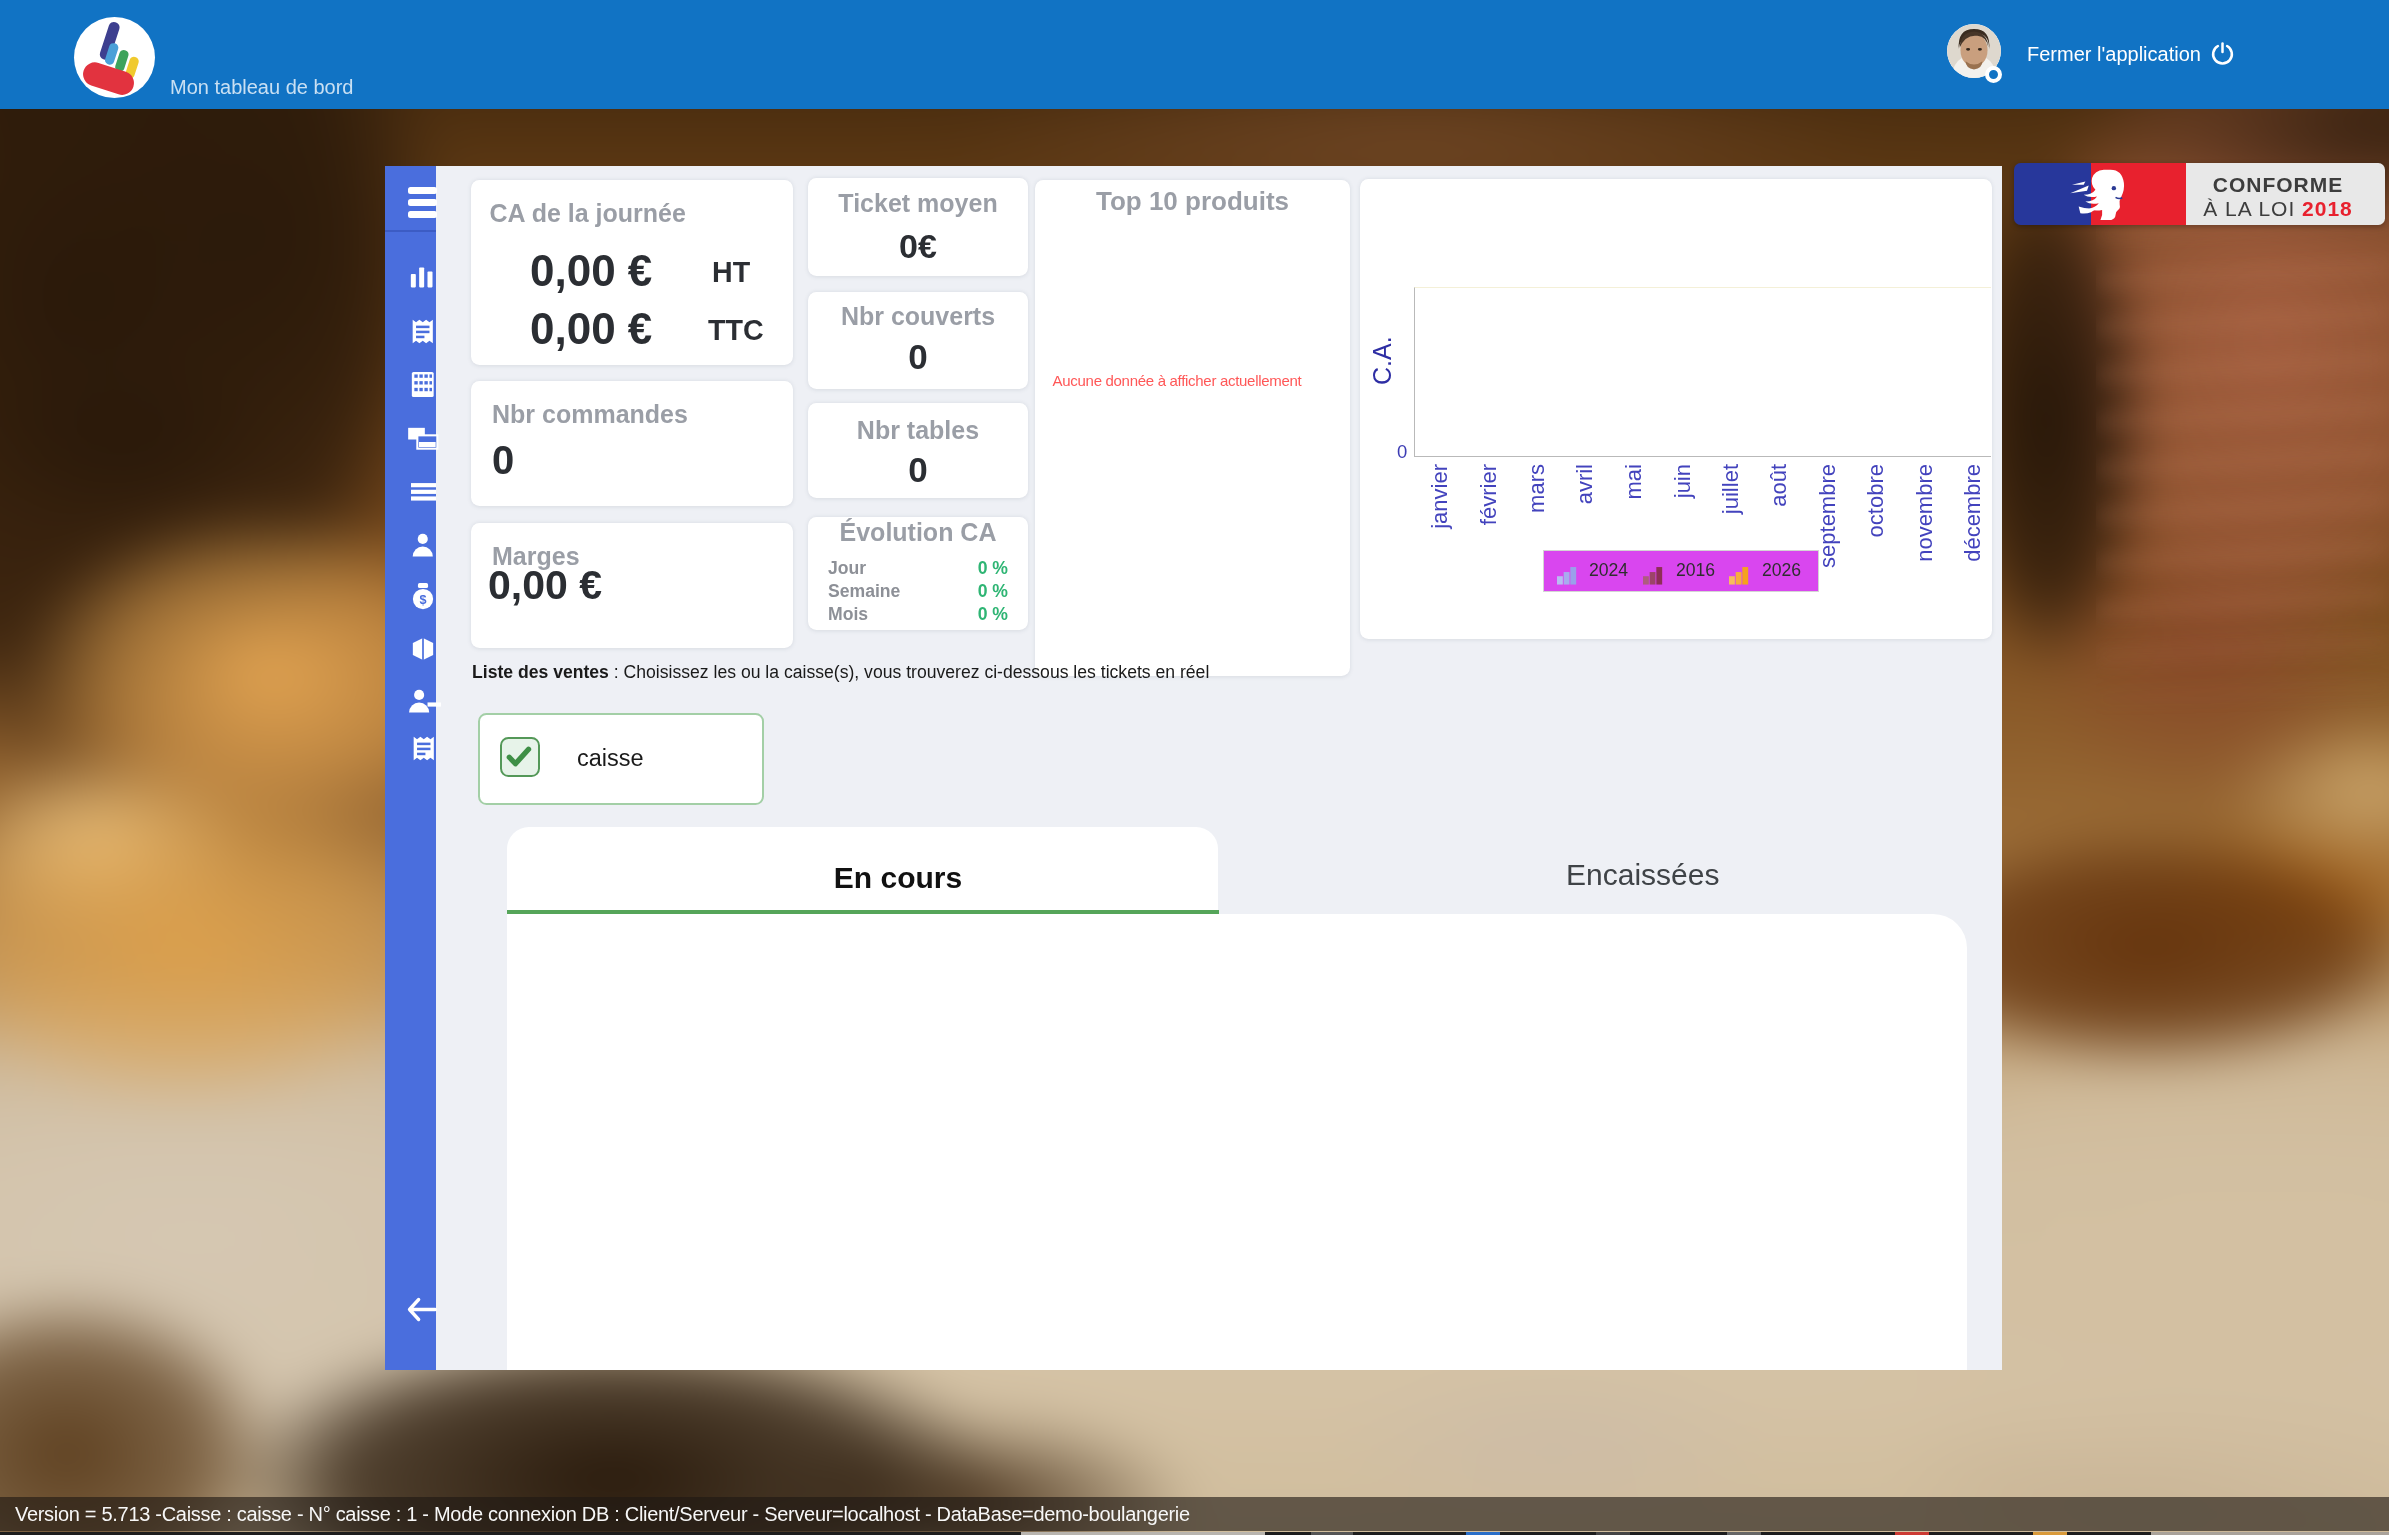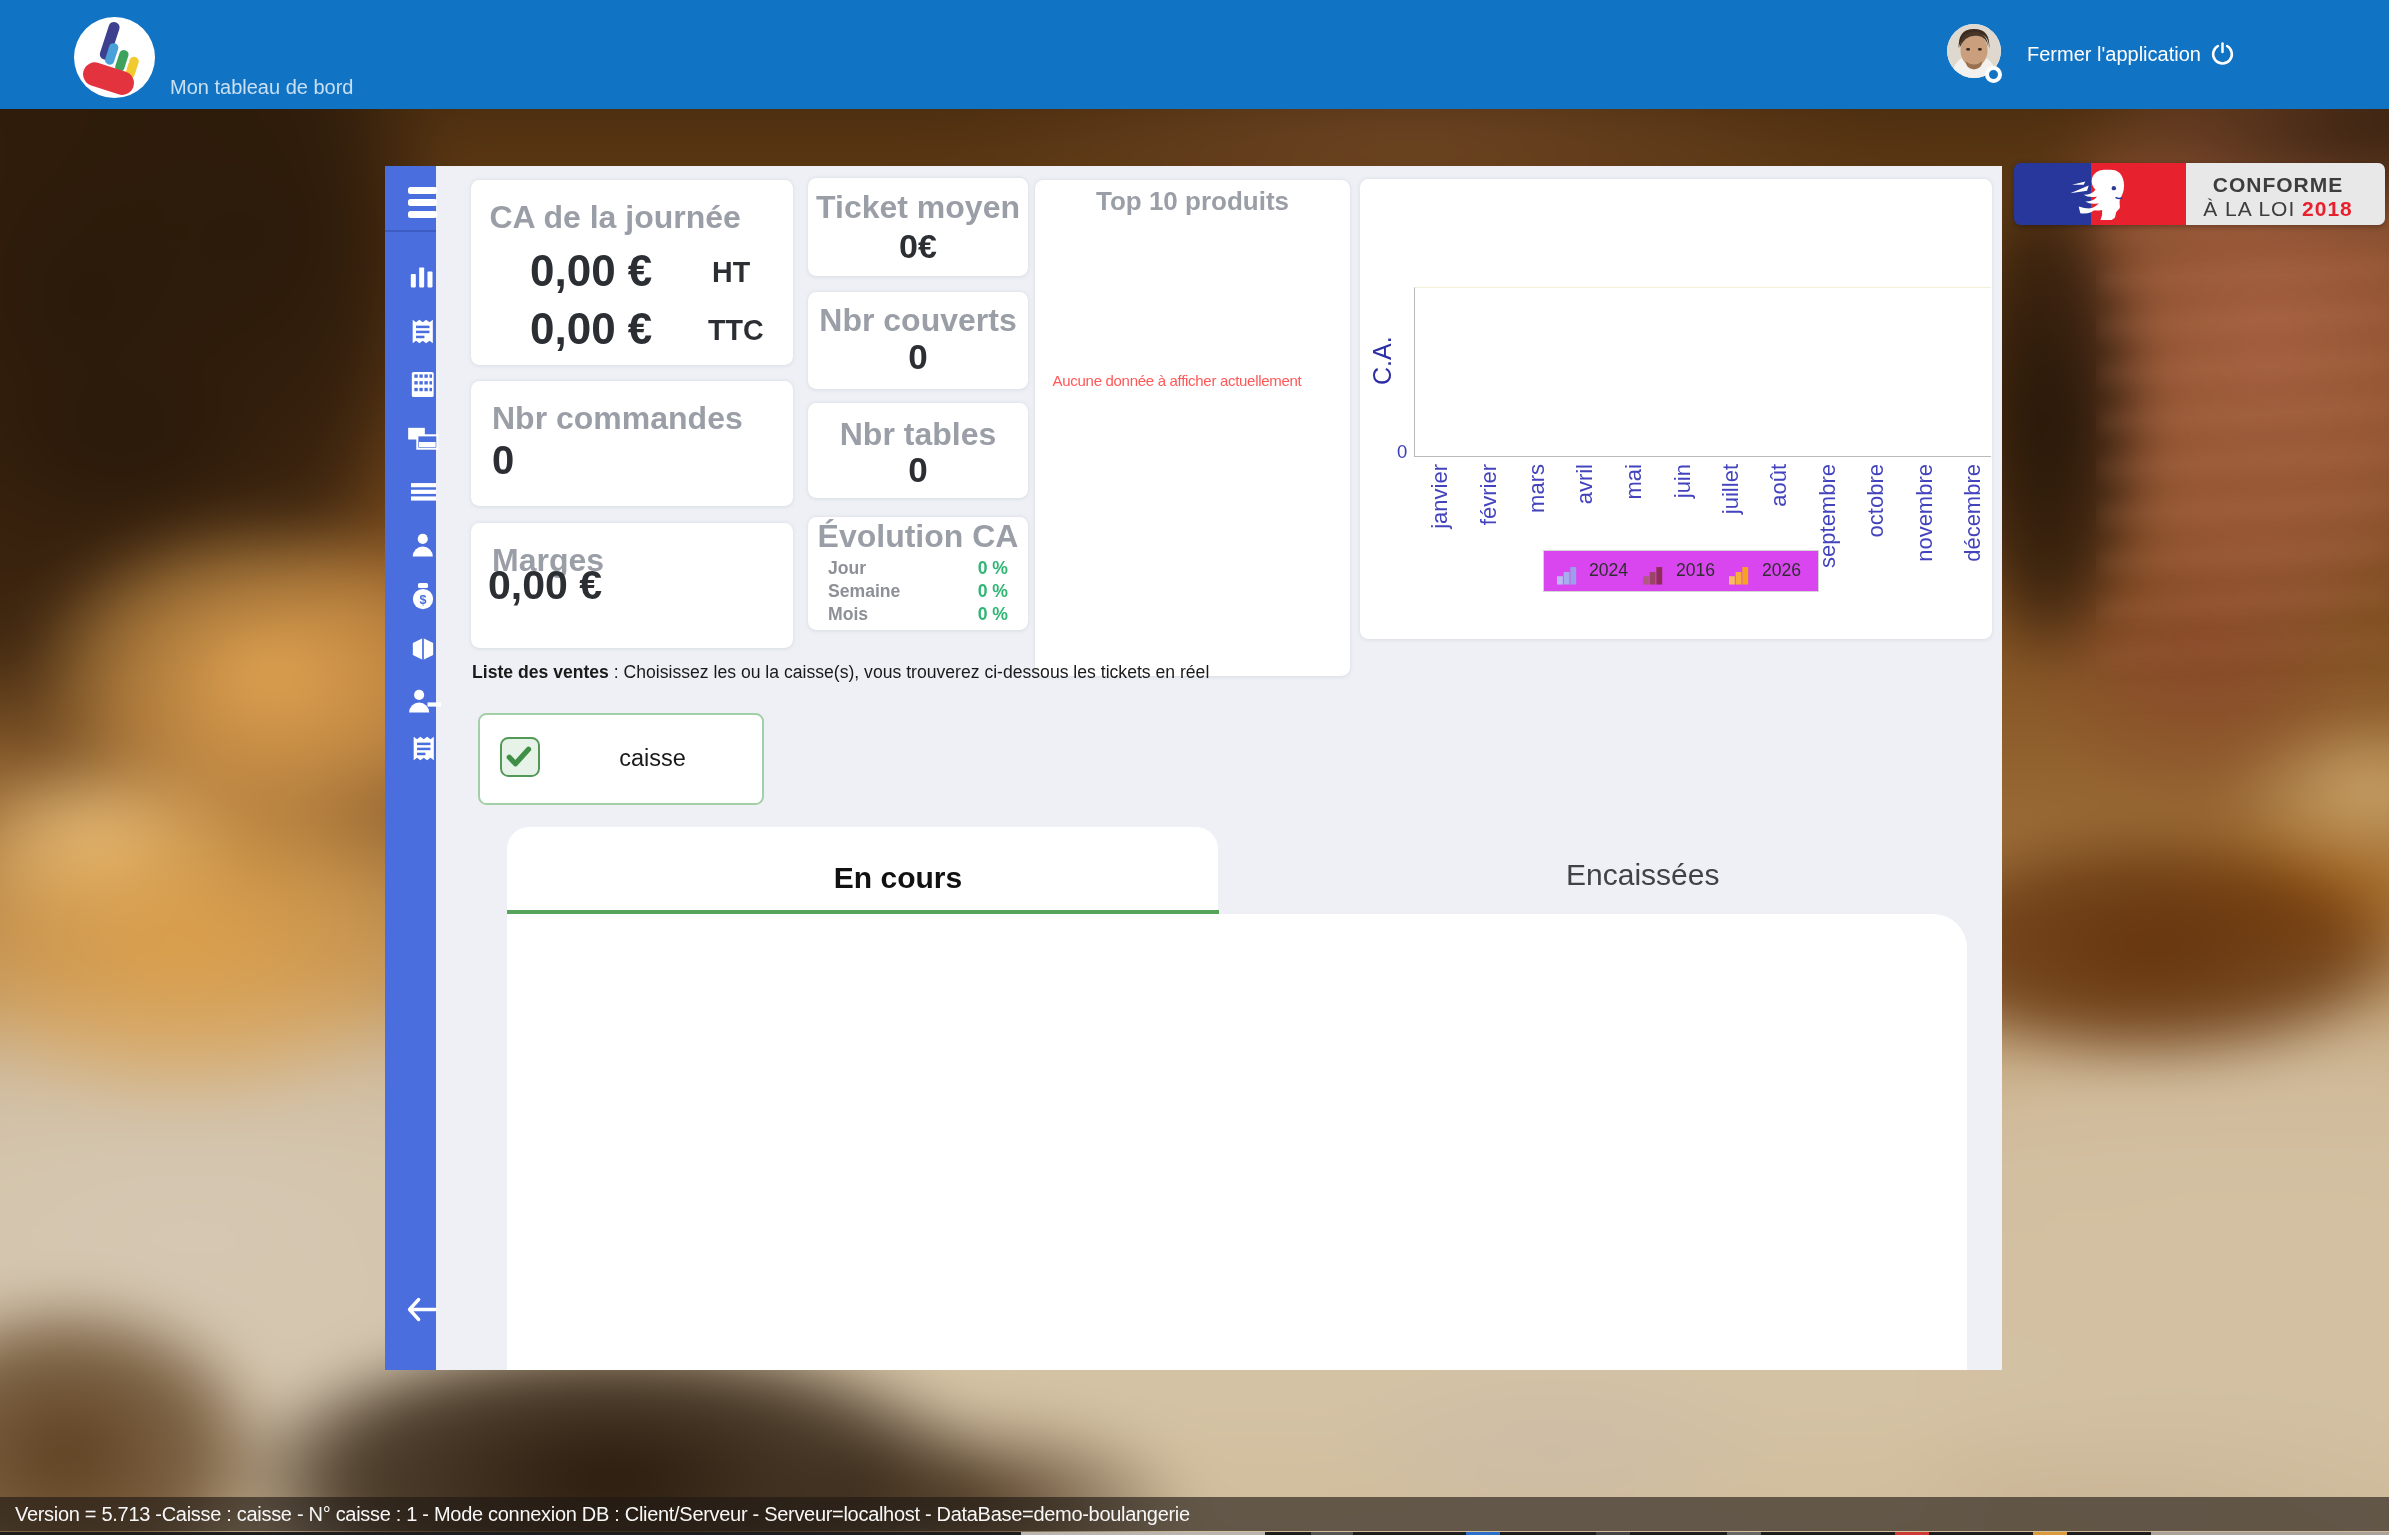--- a/index.html
+++ b/index.html
@@ -64,21 +64,21 @@
   #conf .t2 { position:absolute; left:180px; top:34px; width:168px; text-align:center; font-size:21px; color:#3d3d3d; letter-spacing:1px; }
   #conf .t2 b { color:#e8212e; }
 
   
   #panel { position:absolute; left:385px; top:166px; width:1617px; height:1204px; }
   #sidebar { position:absolute; left:0; top:0; width:51px; height:1204px; background:#4a6edd; }
   #sbtop { position:absolute; left:0; top:0; width:51px; height:66px; background:#4a6edd; border-bottom:2.5px solid #3c5cc4; }
   #content { position:absolute; left:51px; top:0; width:1566px; height:1204px; background:#eef0f5; }
 
   .card { position:absolute; background:#fff; border-radius:8.4px; box-shadow:0 0.8px 4.2px rgba(60,70,90,.12); }
-  .ctitle { font-weight:bold; color:#9a9ea6; font-size:32px; }
+  .ctitle { font-weight:bold; color:#9a9ea6; font-size:25px; }
   .cnum { font-weight:bold; color:#2b2e33; }
   .green { color:#2fb574; }
 
   .vlabel { position:absolute; width:109px; text-align:right; transform:rotate(-90deg); transform-origin:left top; color:#4343bd; font-size:22px; white-space:nowrap; line-height:22px; }
 </style>
 </head>
 <body>
 <div id="bgwrap">
     <div id="bg"></div>
 <div id="brick" style="position:absolute;left:2096px;top:181px;width:293px;height:538px;background:repeating-linear-gradient(177deg,#c0806038 0 11.8px,#00000000 11.8px 47px);filter:blur(9.2px);-webkit-mask-image:linear-gradient(180deg,transparent 0,#000 18%,#000 80%,transparent 100%);"></div>
@@ -260,21 +260,21 @@
   </div>
 
   <div class="abs" style="left:472px;top:662px;font-size:17.6px;color:#1a1a1a;"><b>Liste des ventes</b> : Choisissez les ou la caisse(s), vous trouverez ci-dessous les tickets en réel</div>
 
   <div class="abs" style="left:478px;top:713px;width:286px;height:92px;background:#fff;border:2.5px solid #a3cfa6;border-radius:8.4px;">
     <div class="abs" style="left:20px;top:22px;width:40px;height:40px;background:#e7f3e9;border:2.5px solid #549858;border-radius:8.4px;">
       <svg width="35" height="35" viewBox="0 0 24 24" style="position:absolute;left:0px;top:0px;">
           <path d="M5 12.5l4.2 4.5 9-10" fill="none" stroke="#3f8f46" stroke-width="3.6" stroke-linecap="round" stroke-linejoin="round"></path>
         </svg>
     </div>
-    <div class="abs" style="left:97px;top:0;width:151px;height:87px;line-height:87px;text-align:center;font-size:23.5px;color:#1a1a1a;">caisse</div>
+    <div class="abs" style="left:97px;top:0;width:151px;height:87px;line-height:87px;text-align:left;font-size:23.5px;color:#1a1a1a;">caisse</div>
   </div>
 
   <div class="abs" style="left:507px;top:827px;width:711px;height:87px;background:#fff;border-radius:22px 22px 0 0;"></div>
   <div class="abs" style="left:507px;top:827px;width:711px;height:87px;line-height:101px;text-align:center;font-weight:bold;font-size:30px;color:#111;text-indent:71px;">En cours</div>
   <div class="abs" style="left:1218px;top:827px;width:749px;height:87px;line-height:95px;font-size:30px;color:#3f4347;"><span style="margin-left:348px;">Encaissées</span></div>
   <div class="abs" style="left:507px;top:910px;width:712px;height:4.2px;background:#55a559;"></div>
   <div class="abs" style="left:507px;top:914px;width:1460px;height:456px;background:#fff;border-radius:0 34px 0 0;"></div>
 </div>
 
 <div id="header">

